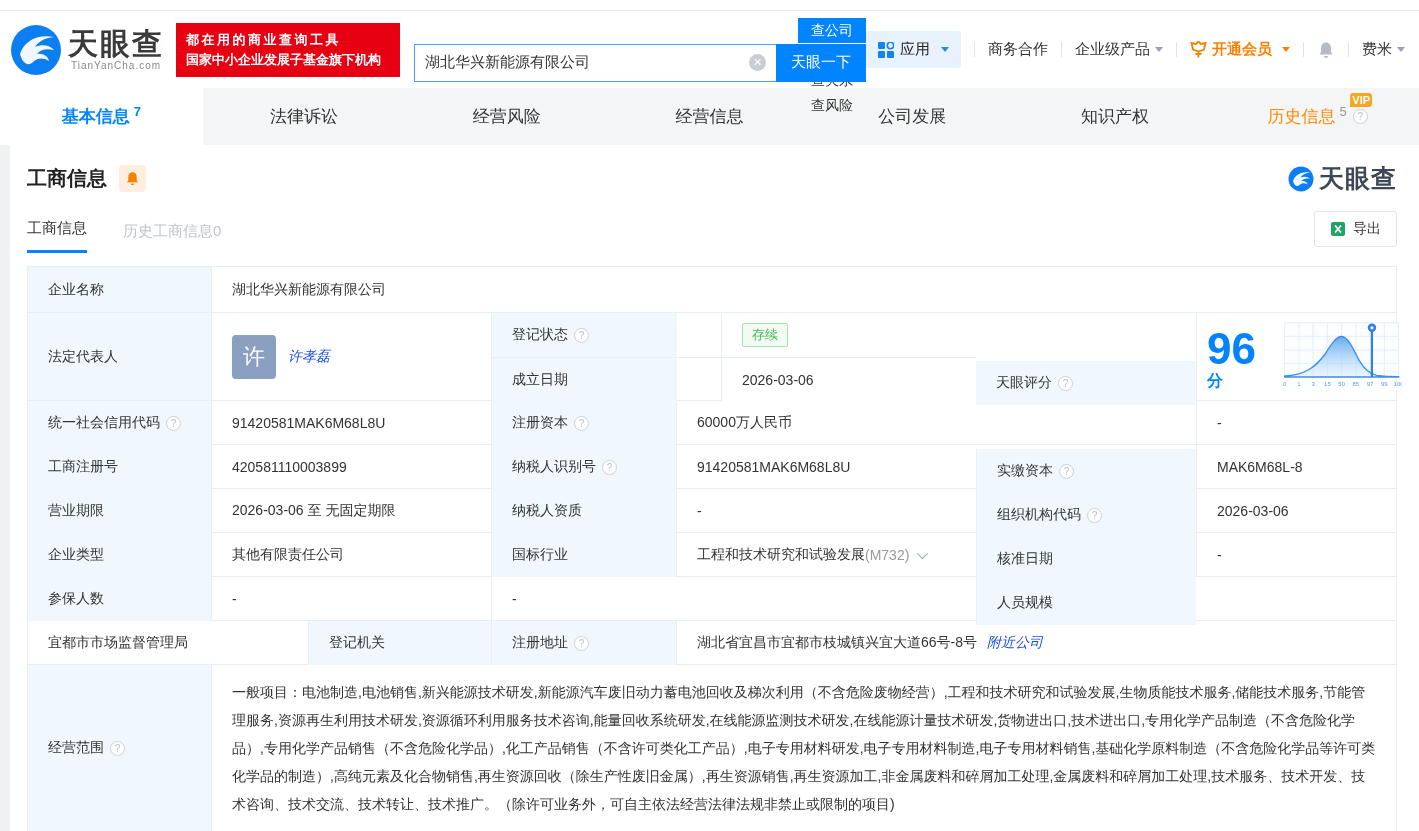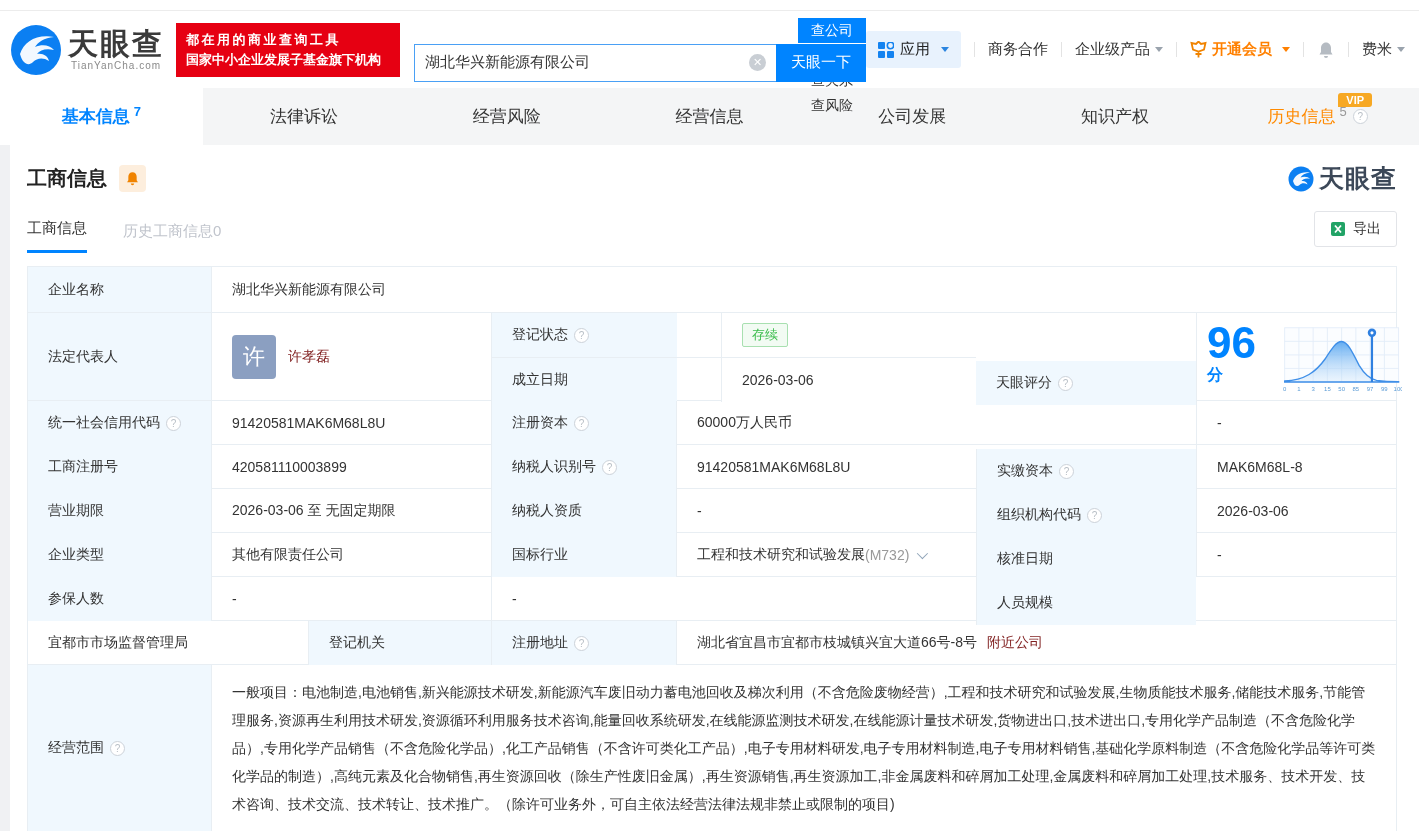--- a/index.html
+++ b/index.html
@@ -37,21 +37,21 @@
   .bell-nav { width:18px; height:18px; cursor:pointer; }
 
   
   .tabbar { height:57px; background:#f4f5f6; display:flex; }
   .tab { flex:1; display:flex; align-items:center; justify-content:center; font-size:17px; cursor:pointer; position:relative; color:#333; }
   .tab.active { background:#fff; color:#0084ff; font-weight:bold; }
   .tab .cnt { font-size:13px; margin-left:4px; position:relative; top:-5px; }
   .tab.active .cnt { color:#0084ff; }
   .tab.history { color:#ff8a00; }
   .tab.history .cnt { color:#999; font-weight:normal; }
-  .vip-badge { position:absolute; top:5px; right:47px; background:#f7a823; color:#fff; font-size:11px; font-weight:bold; padding:1px 8px; border-radius:3px 3px 3px 0;text-align:center; }
+  .vip-badge { position:absolute; top:5px; right:47px; background:#f7a823; color:#fff; font-size:11px; font-weight:bold; padding:1px 2px; border-radius:3px 3px 3px 0;text-align:center; }
   .qmark { display:inline-flex; width:15px; height:15px; border:1px solid #ccd2d9; border-radius:50%; color:#b8bfc6; font-size:10px; align-items:center; justify-content:center; margin-left:6px; cursor:pointer; flex:none; background:#fff; }
 
   
   .left-strip { position:absolute; left:0; top:145px; width:10px; height:686px; background:#f0f1f3; }
   .main { padding:0 22px 0 27px; background:#fff; }
   .sec-head { display:flex; align-items:center; margin-top:17px; }
   .sec-title { font-size:20px; font-weight:bold; color:#222; }
   .monitor-bell { width:27px; height:27px; background:#fdeedd; border-radius:4px; margin-left:12px; display:flex; align-items:center; justify-content:center; cursor:pointer; }
   .watermark { margin-left:auto; display:flex; align-items:center; gap:5px; }
   .watermark .wm-title { font-size:25px; font-weight:bold; color:#3c4858; letter-spacing:1px; }
@@ -72,24 +72,24 @@
   .c2 { width:280px; flex:none; }
   .c3 { width:185px; flex:none; }
   .c4 { width:300px; flex:none; }
   .c5 { width:220px; flex:none;margin-top:48px; }
   .c6 { flex:1; }
   .subcol { width:485px; flex:none; display:flex; flex-direction:column; }
   .subrow { display:flex; flex:1;gap:44px; }
   .subrow + .subrow { border-top:1px solid #e8eef3; }
   .subrow .label { width:185px; flex:none; }
   .subrow .val { flex:1; background:#fff; }
-  .link { color:#7f1d1d; cursor:pointer; text-decoration:none; }
+  .link { color:#1d4ed8; cursor:pointer; text-decoration:none;font-style:italic; }
   .avatar { width:44px; height:44px; border-radius:4px; background:#8b9fc1; color:#fff; font-size:22px; display:flex; align-items:center; justify-content:center; margin-right:12px; cursor:pointer; flex:none; }
   .status-badge { border:1px solid #a8e0b0; background:#f2fbf3; color:#3dbd4e; font-size:13px; padding:2px 9px; border-radius:2px; }
-  .score-cell { display:flex; align-items:flex-start; justify-content:center; gap:14px; padding:8px 10px; }
+  .score-cell { display:flex; align-items:flex-end; justify-content:center; gap:14px; padding:8px 10px; }
   .score-num { font-size:44px; font-weight:bold; color:#0084ff; line-height:1; }
   .score-unit { font-size:16px; color:#0084ff; font-weight:bold; }
   .gray { color:#999; }
   .ind-caret { display:inline-block; margin-left:8px; width:8px; height:8px; border-right:1.5px solid #8fa4b8; border-bottom:1.5px solid #8fa4b8; transform:rotate(45deg) translateY(-2px); cursor:pointer; }
   .scope-cell { padding:13px 20px; line-height:28px; font-size:14px; align-items:flex-start; }
 </style>
 </head>
 <body>
 
 <div class="topstrip"></div>

